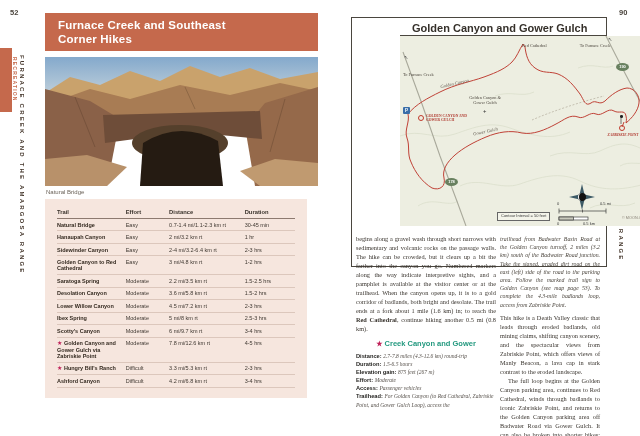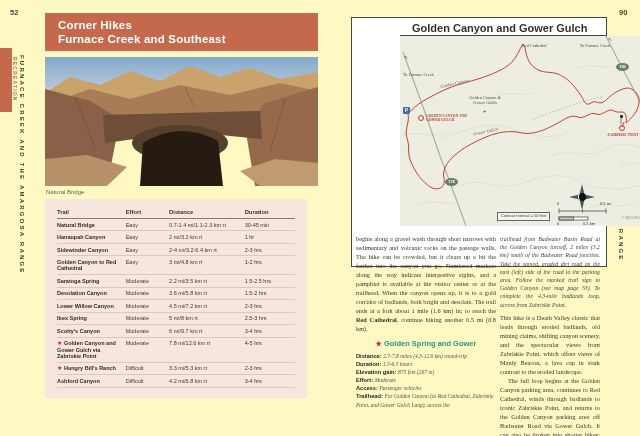--- a/index.html
+++ b/index.html
@@ -1,16 +1,16 @@
 <!DOCTYPE html>
 <html><head>
 <meta charset="utf-8">
 <style>
   html,body{margin:0;padding:0;background:#e9e7e2;}
-  .sheet{position:relative;width:640px;height:436px;background:#fef9c3;overflow:hidden;
+  .sheet{position:relative;width:640px;height:436px;background:#ffffff;overflow:hidden;
          font-family:"Liberation Sans",sans-serif;color:#3b352e;}
   .abs{position:absolute;}
   .pagenum{position:absolute;font-size:7.5px;font-weight:bold;color:#4a443c;}
   .tab{position:absolute;width:12px;background:#c5694c;}
   .vert{position:absolute;writing-mode:vertical-rl;white-space:nowrap;}
   .chapter{font-size:6px;font-weight:bold;letter-spacing:2.2px;color:#44362b;}
   .section{font-size:5px;font-weight:bold;letter-spacing:1.2px;color:#c5694c;}
   .titlebox{position:absolute;background:#c5694c;color:#fff;padding:6px 0 0 13px;box-sizing:border-box;}
   .titlebox div{font-size:11.5px;line-height:13.5px;font-weight:bold;letter-spacing:.2px;}
   .photo{position:absolute;overflow:hidden;}
@@ -59,22 +59,22 @@
 <body>
 
 <div class="sheet">
 
   <span class="pagenum" style="left:10px;top:8px;">52</span>
   <div class="tab" style="left:0;top:48px;height:64px;"></div>
   <span class="vert section" style="left:12px;top:57px;">RECREATION</span>
   <span class="vert chapter" style="left:19px;top:55px;">FURNACE CREEK AND THE AMARGOSA RANGE</span>
 
   <div class="titlebox" style="left:45px;top:13px;width:273px;height:38px;">
+    <div>Furnace Creek and Southeast</div>
     <div>Corner Hikes</div>
-    <div>Furnace Creek and Southeast</div>
   </div>
 
   <div class="photo" style="left:45px;top:57px;width:273px;height:129px;">
     <svg width="273" height="129" viewBox="0 0 273 129" preserveAspectRatio="none">
       <defs>
         <linearGradient id="sky" x1="0" y1="0" x2="0" y2="1">
           <stop offset="0" stop-color="#84a9cc"></stop>
             <stop offset="1" stop-color="#c6d4dc"></stop>
         </linearGradient>
       </defs>
@@ -255,21 +255,21 @@
       <span class="scalelab" style="left:200px;top:165px;">0.5 mi</span>
       <span class="scalelab" style="left:157px;top:185px;">0</span>
       <span class="scalelab" style="left:183px;top:185px;">0.5 km</span>
       <span class="credit" style="left:222px;top:180px;">© MOON.COM</span>
     </div>
   </div>
 
   <div class="col" style="left:356px;top:234px;width:140px;">
     <p class="body"><span>begins along a gravel wash through short narrows with sedimentary and volcanic rocks on the passage walls. The hike can be crowded, but it clears up a bit the farther into the canyon you go. Numbered markers along the way indicate interpretive sights, and a pamphlet is available at the visitor center or at the trailhead. When the canyon opens up, it is to a gold corridor of badlands, both bright and desolate. The trail ends at a fork about 1 mile (1.6 km) in; to reach the </span><b>Red Cathedral</b><span>, continue hiking another 0.5 mi (0.8 km).</span></p>
     <div class="hikehead">
-      <div><span class="star">★</span> <span>Golden Spring and Gower</span></div>
+      <div><span class="star">★</span> <span>Creek Canyon and Gower</span></div>
     </div>
     <div class="stats">
       <div class="stat"><span class="sl">Distance:</span> <span class="sv">2.7-7.8 miles (4.3-12.6 km) round-trip</span></div>
       <div class="stat"><span class="sl">Duration:</span> <span class="sv">1.5-6.5 hours</span></div>
       <div class="stat"><span class="sl">Elevation gain:</span> <span class="sv">875 feet (267 m)</span></div>
       <div class="stat"><span class="sl">Effort:</span> <span class="sv">Moderate</span></div>
       <div class="stat"><span class="sl">Access:</span> <span class="sv">Passenger vehicles</span></div>
       <div class="stat"><span class="sl">Trailhead:</span> <span class="sv">For Golden Canyon (to Red Cathedral, Zabriskie Point, and Gower Gulch Loop), access the</span></div>
     </div>
   </div>

